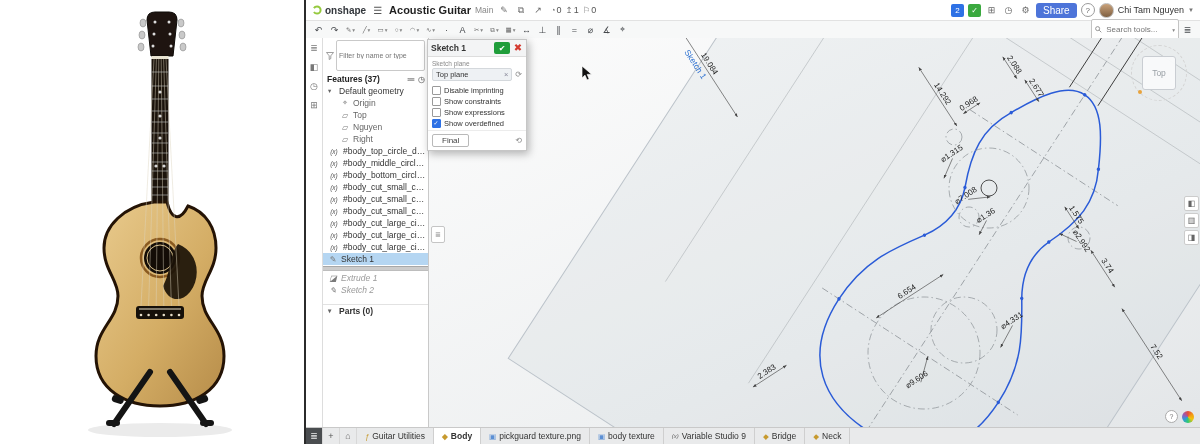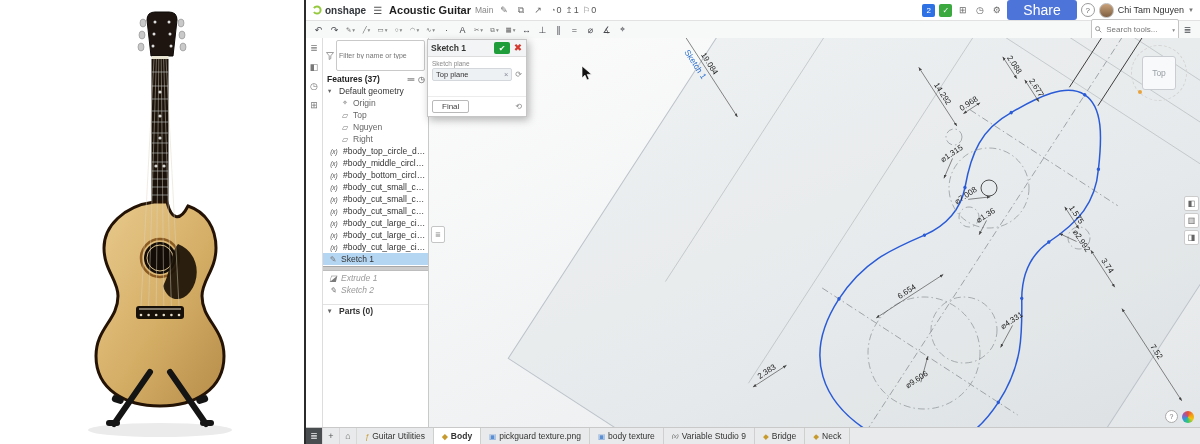--- a/index.html
+++ b/index.html
@@ -22,21 +22,21 @@
   .doc-title{font-weight:bold;font-size:11px;color:#1f1f1f;}
   .ws{color:#888;font-size:8.5px;}
   .tb-ic{color:#6a6a6a;font-size:9px;width:13px;text-align:center;}
   .counter{display:flex;align-items:center;gap:1px;color:#555;margin:0 2px;}
   .c-ic{font-size:8.5px;color:#777;}
   .spacer{flex:1;}
   .badge-blue{background:#2e71e5;color:#fff;border-radius:2px;font-size:8px;width:13px;height:13px;
               display:flex;align-items:center;justify-content:center;}
   .badge-green{background:#3ba93f;color:#fff;border-radius:2px;font-size:8px;width:13px;height:13px;
               display:flex;align-items:center;justify-content:center;}
-  .share-btn{background:#4d74d9;color:#fff;border-radius:3px;font-size:14px;padding:2px 16px;}
+  .share-btn{background:#4d74d9;color:#fff;border-radius:3px;font-size:10px;padding:2px 7px;}
   .help-circle{width:12px;height:12px;border:1px solid #9b9b9b;border-radius:50%;font-size:8px;
                display:flex;align-items:center;justify-content:center;color:#666;}
   .avatar{width:13px;height:13px;border-radius:50%;background:linear-gradient(#caa27a,#7e5f41);
           border:1px solid #bbb;}
   .user{font-size:9px;color:#333;white-space:nowrap;}
   .dd{font-size:6px;color:#777;}
 
   
   .toolbar{height:17px;display:flex;align-items:center;padding:0 5px;background:#f7f8f8;
            border-bottom:1px solid #d8d8d8;gap:1px;}
@@ -113,21 +113,21 @@
   .dialog{position:absolute;left:121px;top:1px;width:98px;background:#fff;border:1px solid #c6c6c6;
           box-shadow:2px 3px 8px rgba(0,0,0,0.28);z-index:6;font-size:8px;color:#333;}
   .dlg-head{display:flex;align-items:center;background:#f3f4f5;border-bottom:1px solid #ddd;
             padding:2px 3px;gap:3px;}
   .dlg-title{font-weight:bold;font-size:8.5px;flex:1;}
   .btn-ok{width:16px;height:12px;background:#1f9d3a;color:#fff;border-radius:2px;display:flex;
           align-items:center;justify-content:center;font-size:8px;}
   .btn-x{color:#d43a2f;font-size:10px;width:10px;text-align:center;line-height:10px;}
   .dlg-body{padding:2px 4px 1px 4px;}
   .dlg-label{color:#8a8a8a;font-size:6.5px;margin-top:1px;}
-  .chip-row{display:flex;align-items:center;gap:3px;margin:1px 0 14px 0;justify-content:flex-end;}
+  .chip-row{display:flex;align-items:center;gap:3px;margin:1px 0 4px 0;justify-content:flex-end;}
   .chip{flex:1;display:flex;align-items:center;background:#eef1f4;border:1px solid #d4d8dc;
         border-radius:2px;padding:1px 3px;font-size:7.5px;color:#333;}
   .chip .x{margin-left:auto;color:#889;}
   .flip-ic{color:#888;font-size:8px;}
   .opt{display:flex;align-items:center;gap:3px;height:11px;}
   .box{width:7px;height:7px;border:1px solid #9a9a9a;border-radius:1px;background:#fff;flex:none;
        position:relative;}
   .box.checked{background:#2e71e5;border-color:#2e71e5;}
   .box.checked::after{content:"✓";color:#fff;font-size:6px;position:absolute;top:-1.5px;left:0.5px;}
   .opt-label{font-size:7.5px;}
@@ -663,20 +663,42 @@
         </div>
         <div class="dlg-body">
           <div class="dlg-label">Sketch plane</div>
           <div class="chip-row">
             <span class="chip">
               <span>Top plane</span>
               <span class="x">×</span>
             </span>
             <span class="flip-ic">⟳</span>
           </div>
+          <div>
+
+              <div class="opt">
+                <span class="box"></span>
+                <span class="opt-label">Disable imprinting</span>
+              </div>
+
+              <div class="opt">
+                <span class="box"></span>
+                <span class="opt-label">Show constraints</span>
+              </div>
+
+              <div class="opt">
+                <span class="box"></span>
+                <span class="opt-label">Show expressions</span>
+              </div>
+
+              <div class="opt">
+                <span class="box checked"></span>
+                <span class="opt-label">Show overdefined</span>
+              </div>
+            </div>
         </div>
         <div class="dlg-foot">
           <span class="btn-final">Final</span>
           <span class="foot-ic">⟲</span>
         </div>
       </div>
     </div>
 
     <div class="bottombar">
       <span class="bb-ic dark">≣</span>

